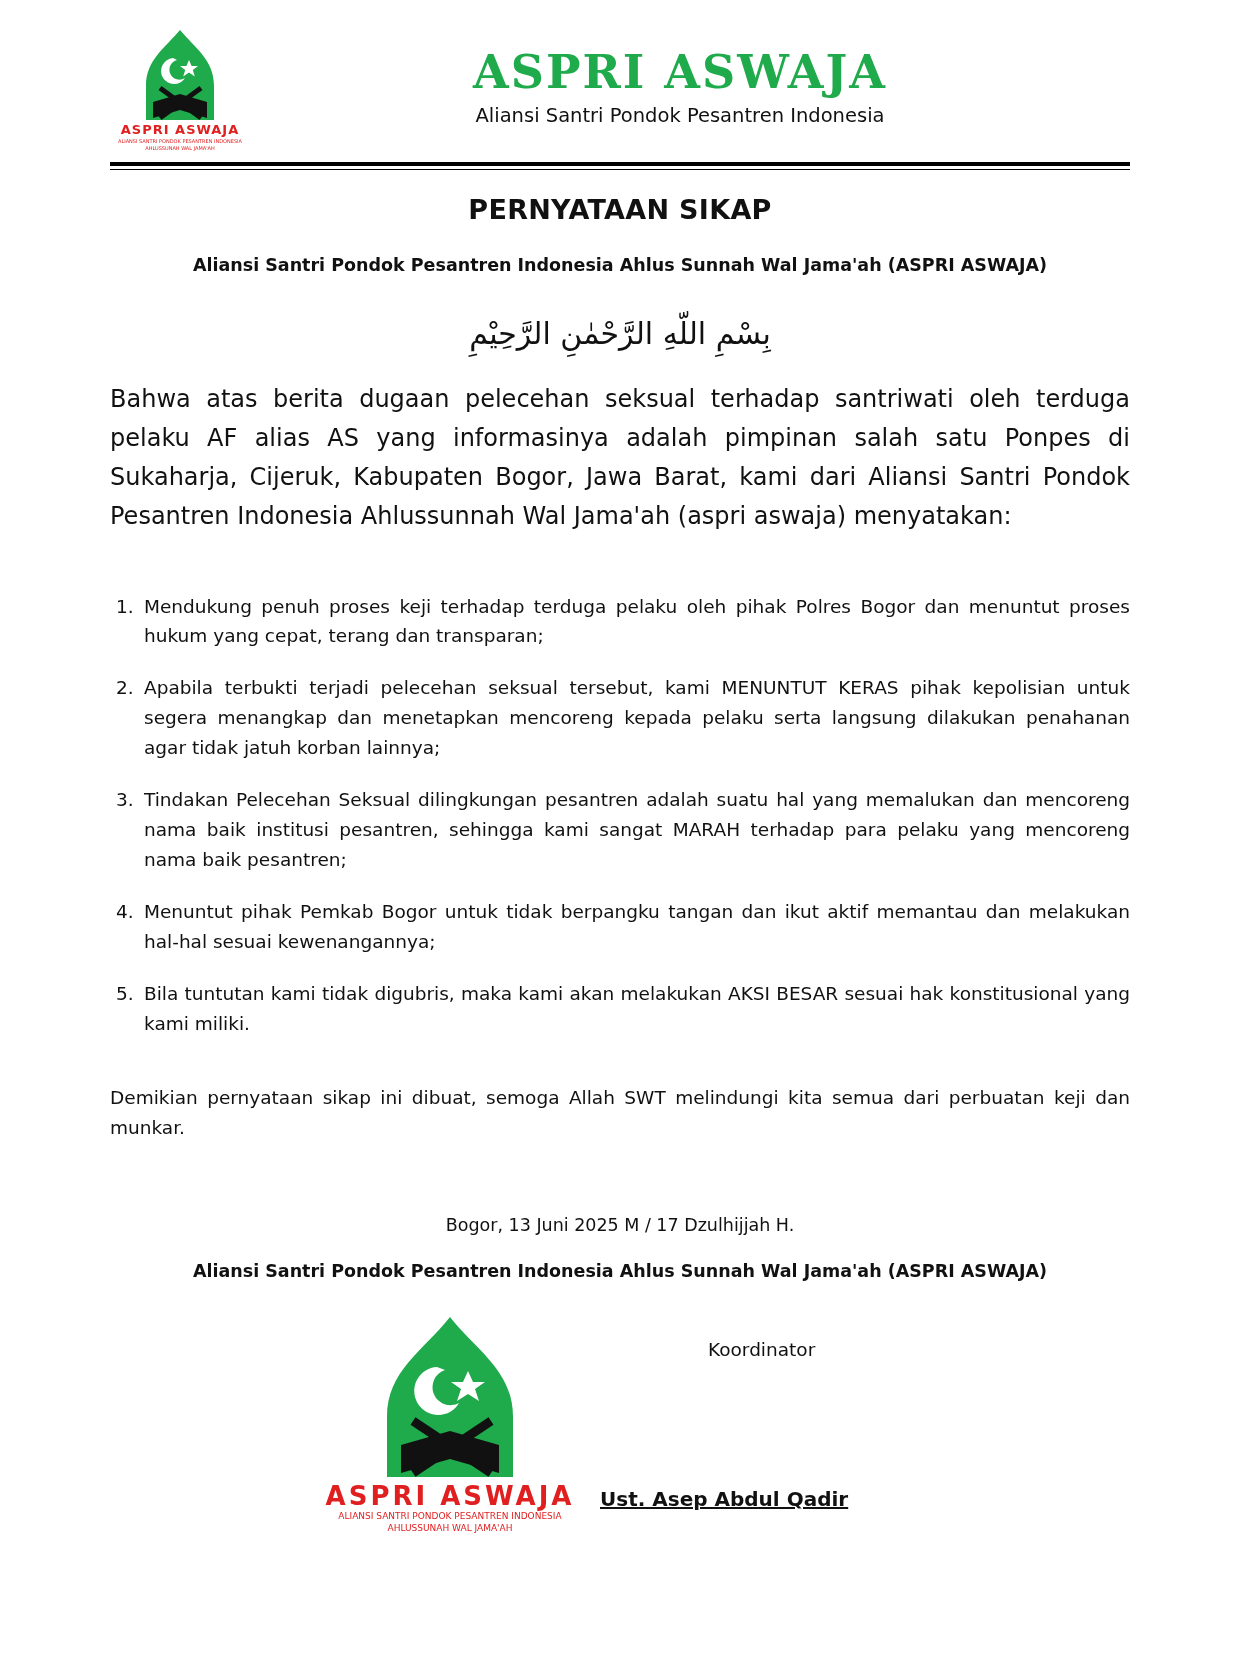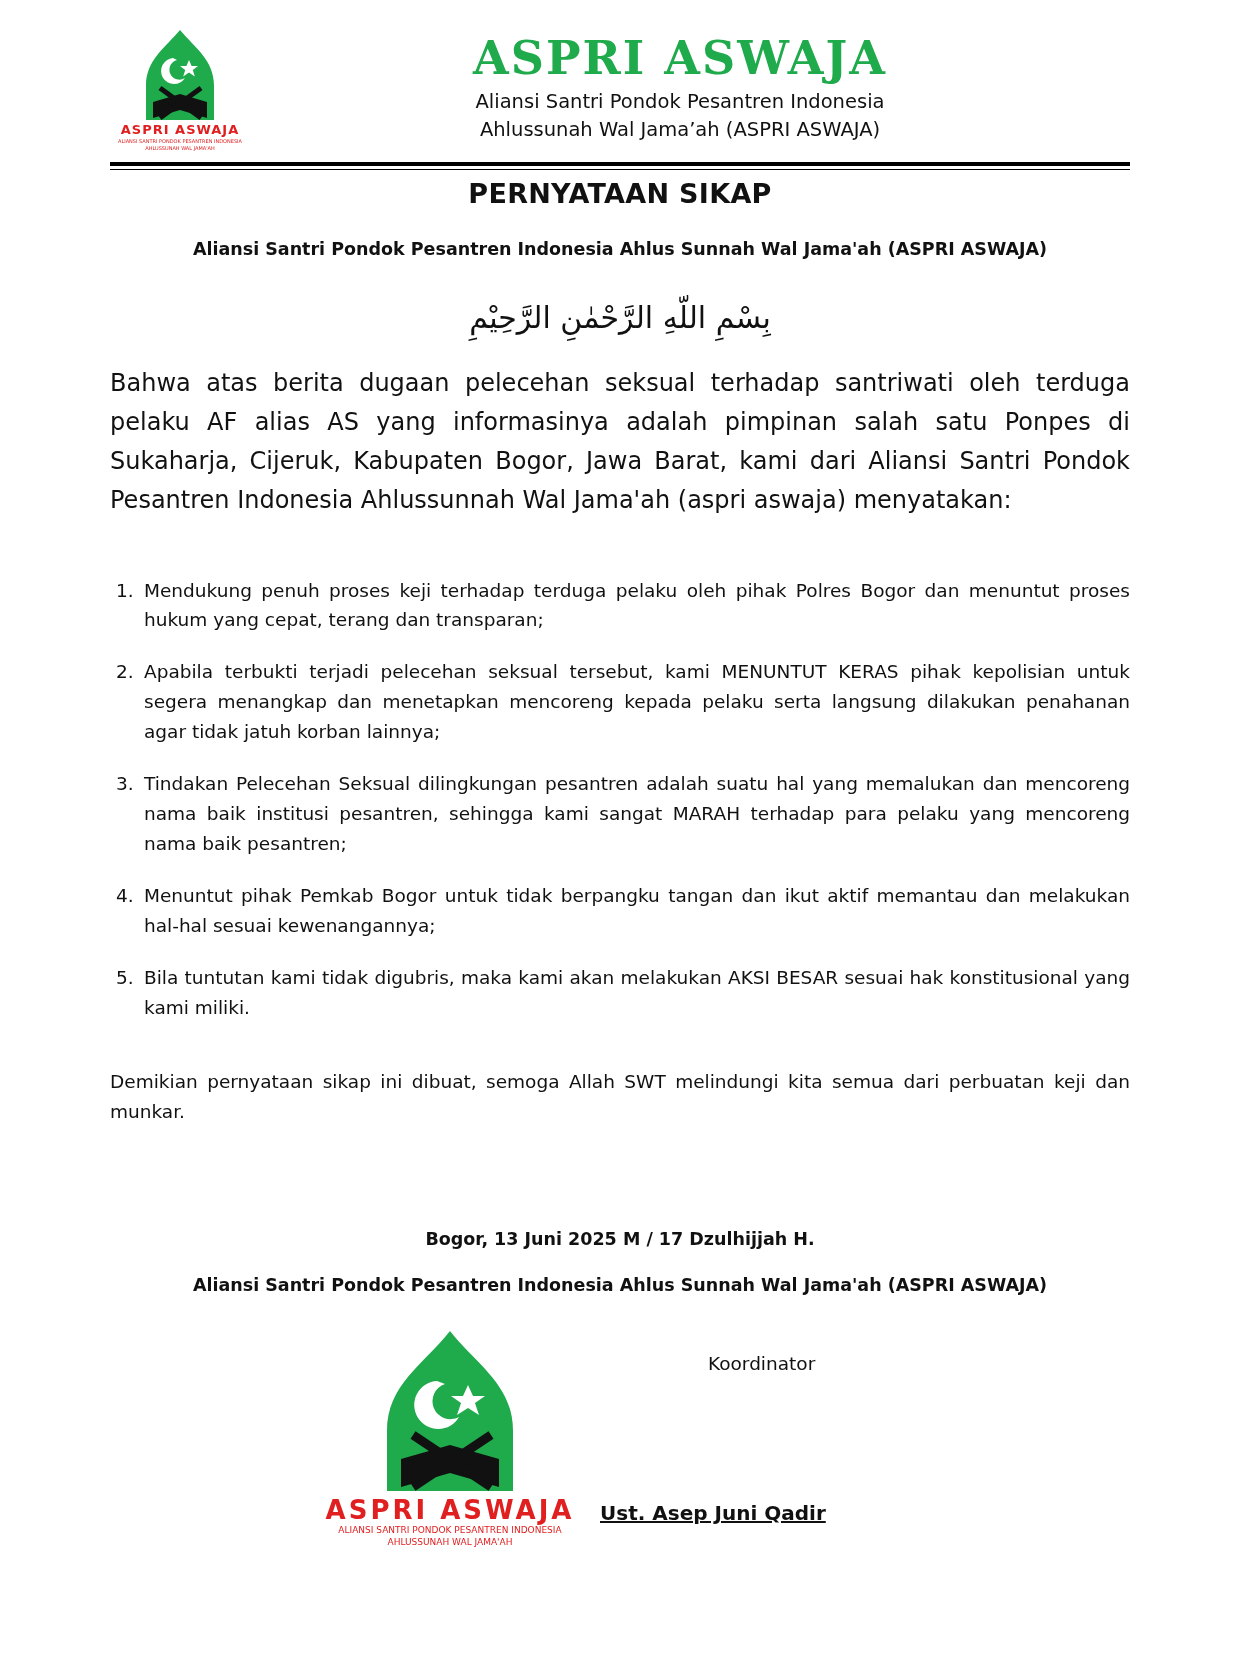--- a/index.html
+++ b/index.html
@@ -63,21 +63,21 @@
   .rule-thin {
     border-top: 1.5px solid #000;
     margin-top: 3px;
   }
 
   
   .doc-title {
     text-align: center;
     font-size: 27px;
     font-weight: bold;
-    margin-top: 8px;
+    margin-top: 24px;
     letter-spacing: 0.3px;
   }
   .doc-subtitle {
     text-align: center;
     font-size: 17.5px;
     font-weight: bold;
     margin-top: 30px;
   }
   .basmalah {
     text-align: center;
@@ -120,22 +120,22 @@
     font-size: 18.5px;
     line-height: 1.62;
     text-align: justify;
     margin-top: 44px;
   }
 
   
   .sign-place {
     text-align: center;
     font-size: 17.5px;
-    font-weight: bold;
-    margin-top: 102px;
+    font-weight: normal;
+    margin-top: 72px;
   }
   .sign-org {
     text-align: center;
     font-size: 17.5px;
     font-weight: bold;
     margin-top: 26px;
   }
   .sign-area {
     position: relative;
     height: 250px;
@@ -191,21 +191,20 @@
 
         <text x="67" y="110" text-anchor="middle" font-family="DejaVu Sans, sans-serif" font-size="13" font-weight="bold" fill="#e02020" letter-spacing="1">ASPRI ASWAJA</text>
         <text x="67" y="119" text-anchor="middle" font-family="DejaVu Sans, sans-serif" font-size="5" fill="#e02020">ALIANSI SANTRI PONDOK PESANTREN INDONESIA</text>
         <text x="67" y="126" text-anchor="middle" font-family="DejaVu Sans, sans-serif" font-size="5" fill="#e02020">AHLUSSUNAH WAL JAMA'AH</text>
       </svg>
     </div>
 
     <div class="head-text">
       <div class="org-name">ASPRI ASWAJA</div>
       <div class="org-sub">Aliansi Santri Pondok Pesantren Indonesia</div>
-      <div class="org-sub">Ahlussunah Wal Jama’ah (ASPRI ASWAJA)</div>
     </div>
   </div>
 
   <div class="rule-thick"></div>
   <div class="rule-thin"></div>
 
   <div class="doc-title">PERNYATAAN SIKAP</div>
   <div class="doc-subtitle">Aliansi Santri Pondok Pesantren Indonesia Ahlus Sunnah Wal Jama'ah (ASPRI ASWAJA)</div>
   <div class="basmalah">بِسْمِ اللّهِ الرَّحْمٰنِ الرَّحِيْمِ</div>
 
@@ -237,16 +236,16 @@
           <path d="M76 150 L125 136 L174 150 L174 164 L125 150 L76 164 Z" fill="#111111"></path>
         </g>
         <path d="M88 112 L166 164" stroke="#111111" stroke-width="9" fill="none"></path>
         <path d="M166 112 L88 164" stroke="#111111" stroke-width="9" fill="none"></path>
         <text x="125" y="196" text-anchor="middle" font-family="DejaVu Sans, sans-serif" font-size="26" font-weight="bold" fill="#e02020" letter-spacing="3">ASPRI ASWAJA</text>
         <text x="125" y="210" text-anchor="middle" font-family="DejaVu Sans, sans-serif" font-size="9" fill="#e02020">ALIANSI SANTRI PONDOK PESANTREN INDONESIA</text>
         <text x="125" y="222" text-anchor="middle" font-family="DejaVu Sans, sans-serif" font-size="9" fill="#e02020">AHLUSSUNAH WAL JAMA'AH</text>
       </svg>
     </div>
     <div class="coordinator">Koordinator</div>
-    <div class="signer">Ust. Asep Juni Qadir</div>
+    <div class="signer">Ust. Asep Abdul Qadir</div>
   </div>
 
 </div>
 
 </body></html>

